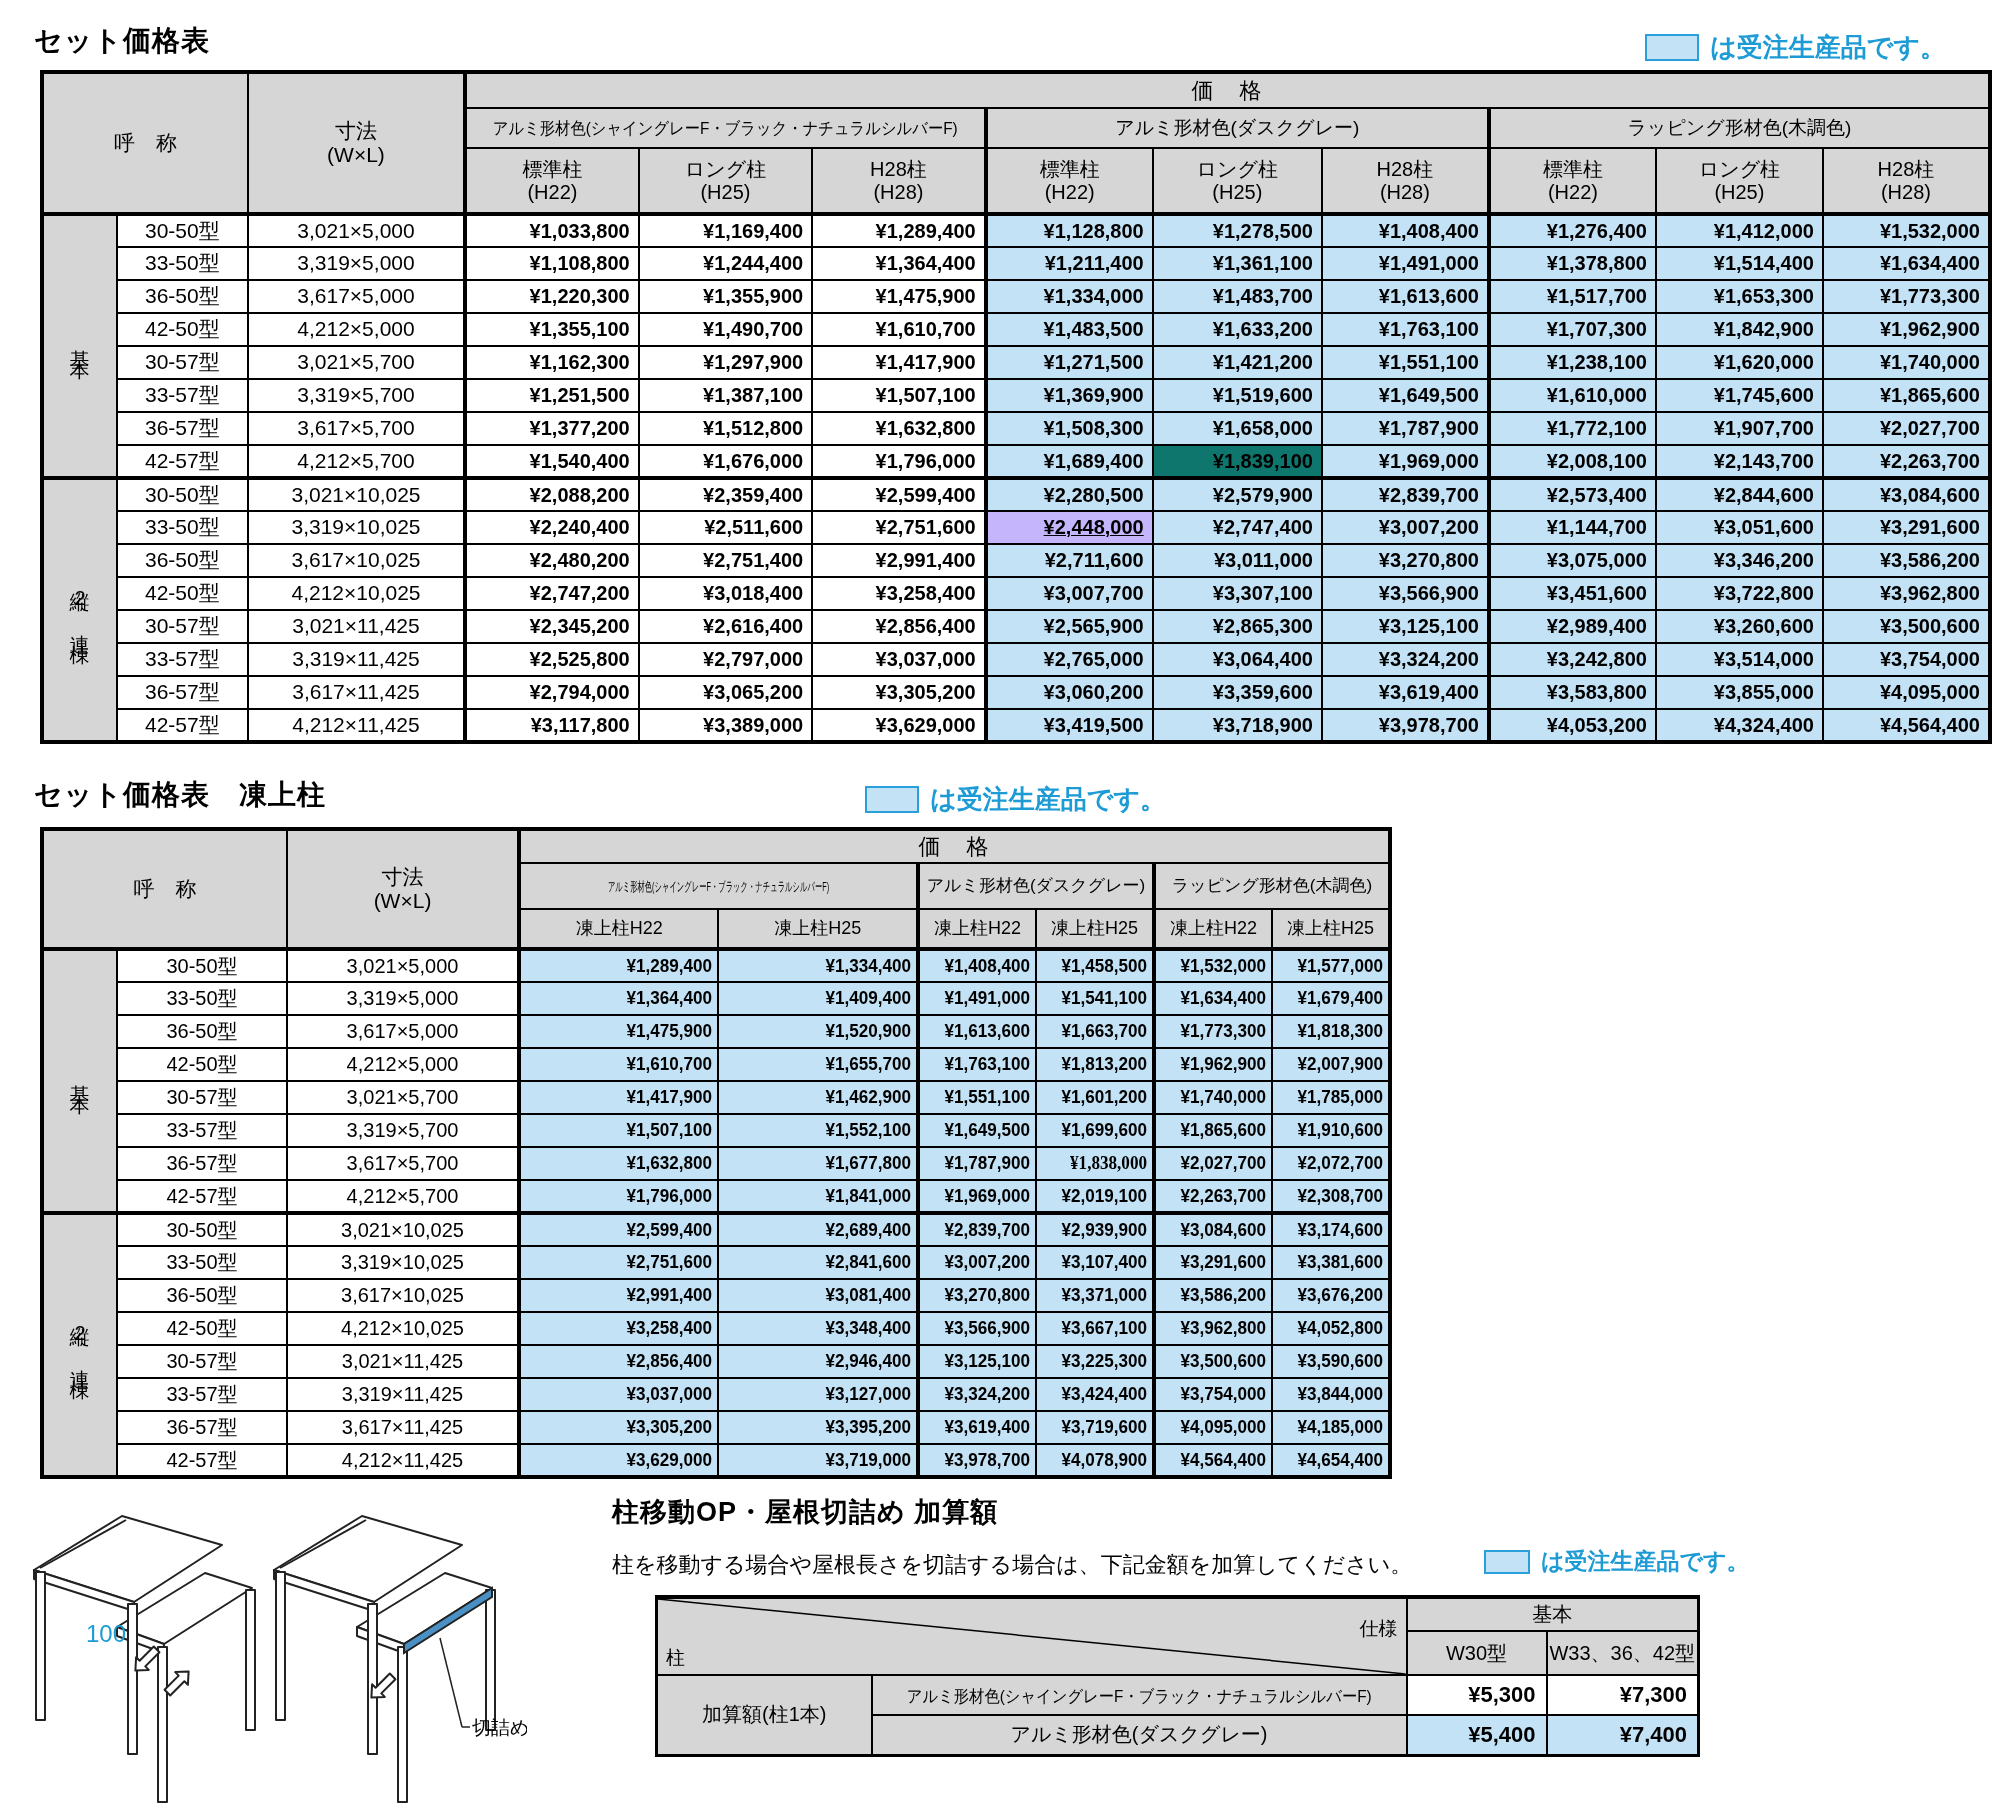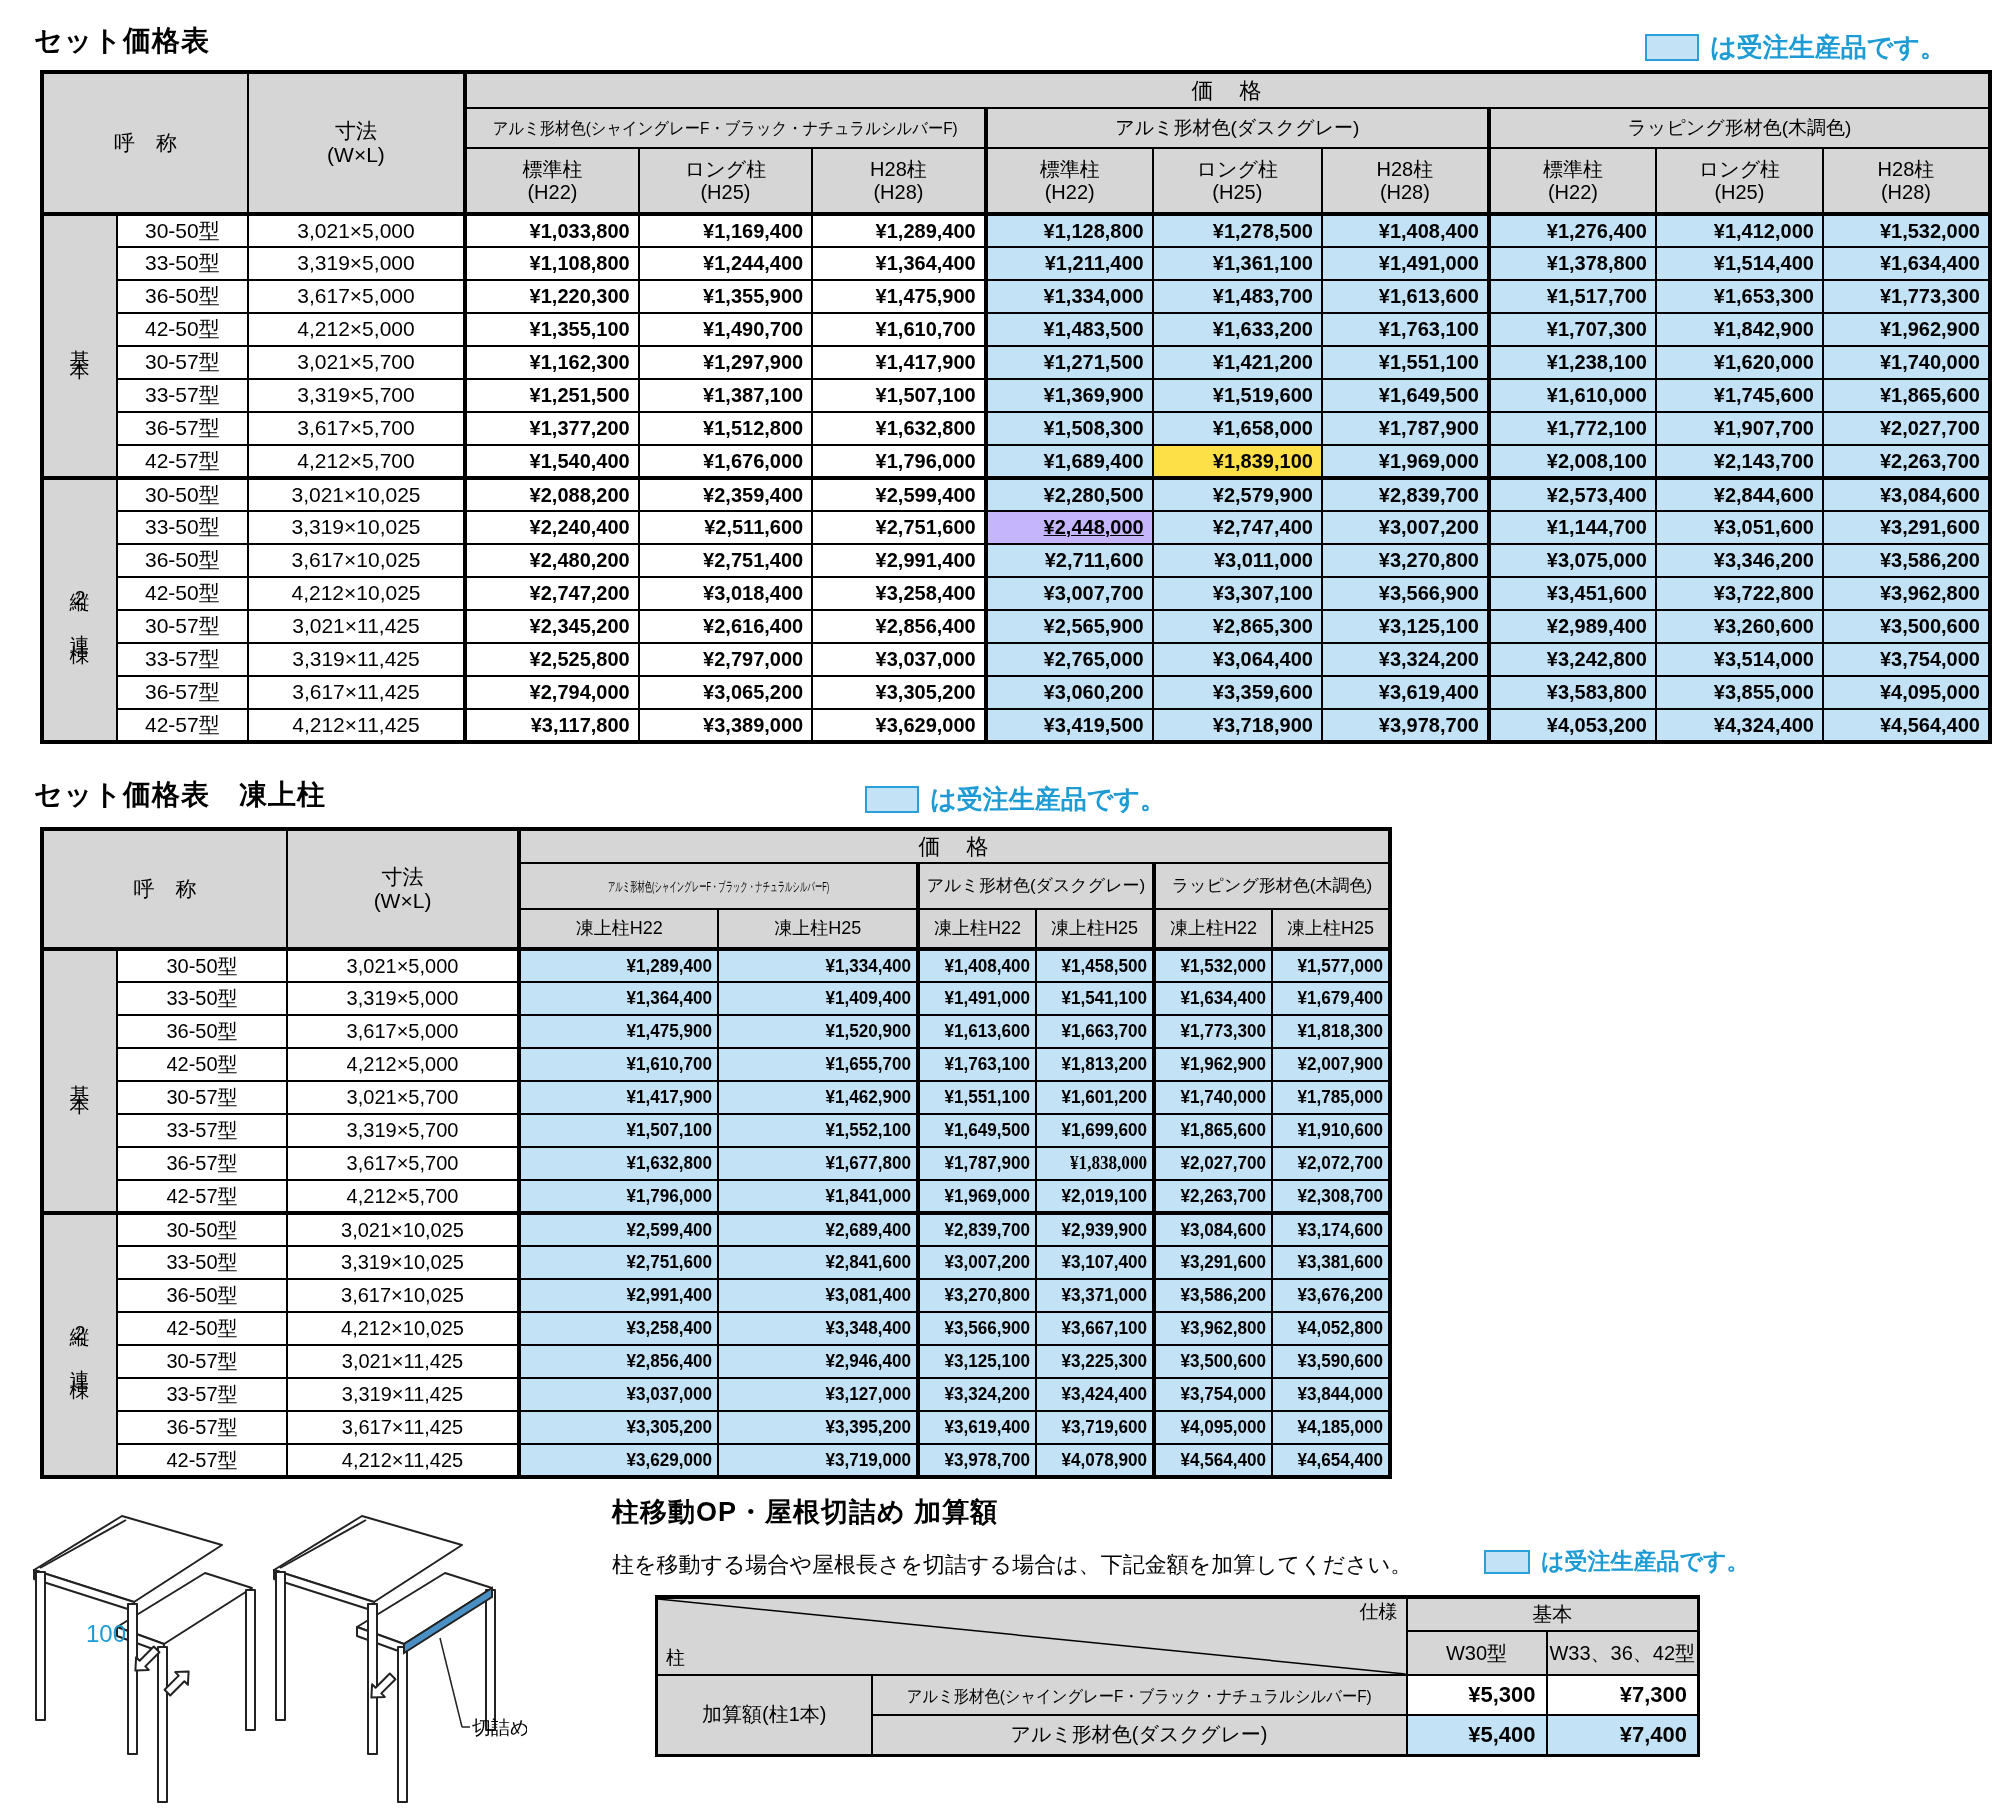--- a/index.html
+++ b/index.html
@@ -59,21 +59,21 @@
          transform-origin:right center;white-space:nowrap;}
 
   #addon-table{left:655px;top:1595px;border-width:3px;}
   #addon-table tr.ah1{height:34px;} #addon-table tr.ah2{height:44px;}
   #addon-table tr.ar{height:40px;}
   #addon-table th{background:#d6d6d6;font-size:20px;}
   #addon-table td.aval{font-weight:bold;font-size:22px;text-align:right;padding-right:10px;background:#fff;}
   #addon-table td.aval.blue{background:#c3e2f5;}
   .diag{position:relative;}
   .diag .diagline{position:absolute;left:0;top:0;width:100%;height:100%;}
-  .diag .dtr{position:absolute;top:2px;right:8px;font-size:19px;text-align:right;}
+  .diag .dtr{position:absolute;top:19px;right:8px;font-size:19px;text-align:right;}
   .diag .dbl{position:absolute;bottom:5px;left:8px;font-size:19px;}
   .alabel{font-size:18px;}
 
   .dsvg{position:absolute;}
   #diagram1{left:22px;top:1492px;}
   #diagram2{left:262px;top:1492px;}
 </style>
 </head>
 <body>
 
@@ -246,21 +246,21 @@
           <td class="price blue" style="background: rgb(195, 226, 245);"><span class="pnum1">¥1,907,700</span></td>
           <td class="price blue" style="background: rgb(195, 226, 245);"><span class="pnum1">¥2,027,700</span></td>
         </tr>
         <tr>
           <td class="model">42-57型</td>
           <td class="dims">4,212×5,700</td>
           <td class="price gsep"><span class="pnum1">¥1,540,400</span></td>
           <td class="price"><span class="pnum1">¥1,676,000</span></td>
           <td class="price"><span class="pnum1">¥1,796,000</span></td>
           <td class="price gsep blue" style="background: rgb(195, 226, 245);"><span class="pnum1">¥1,689,400</span></td>
-          <td class="price blue" style="background: #fde047; margin-left: 7px;"><span class="pnum1">¥1,839,100</span></td>
+          <td class="price blue" style="background: #0f766e; margin-left: 7px;"><span class="pnum1">¥1,839,100</span></td>
           <td class="price blue" style="background: rgb(195, 226, 245);"><span class="pnum1">¥1,969,000</span></td>
           <td class="price gsep blue" style="background: rgb(195, 226, 245);"><span class="pnum1">¥2,008,100</span></td>
           <td class="price blue" style="background: rgb(195, 226, 245);"><span class="pnum1">¥2,143,700</span></td>
           <td class="price blue" style="background: rgb(195, 226, 245);"><span class="pnum1">¥2,263,700</span></td>
         </tr>
         <tr class="sec-start">
           <th class="vlabel" rowspan="8"><span class="vtext">縦2連棟</span></th>
           <td class="model">30-50型</td>
           <td class="dims">3,021×10,025</td>
           <td class="price gsep"><span class="pnum1">¥2,088,200</span></td>

